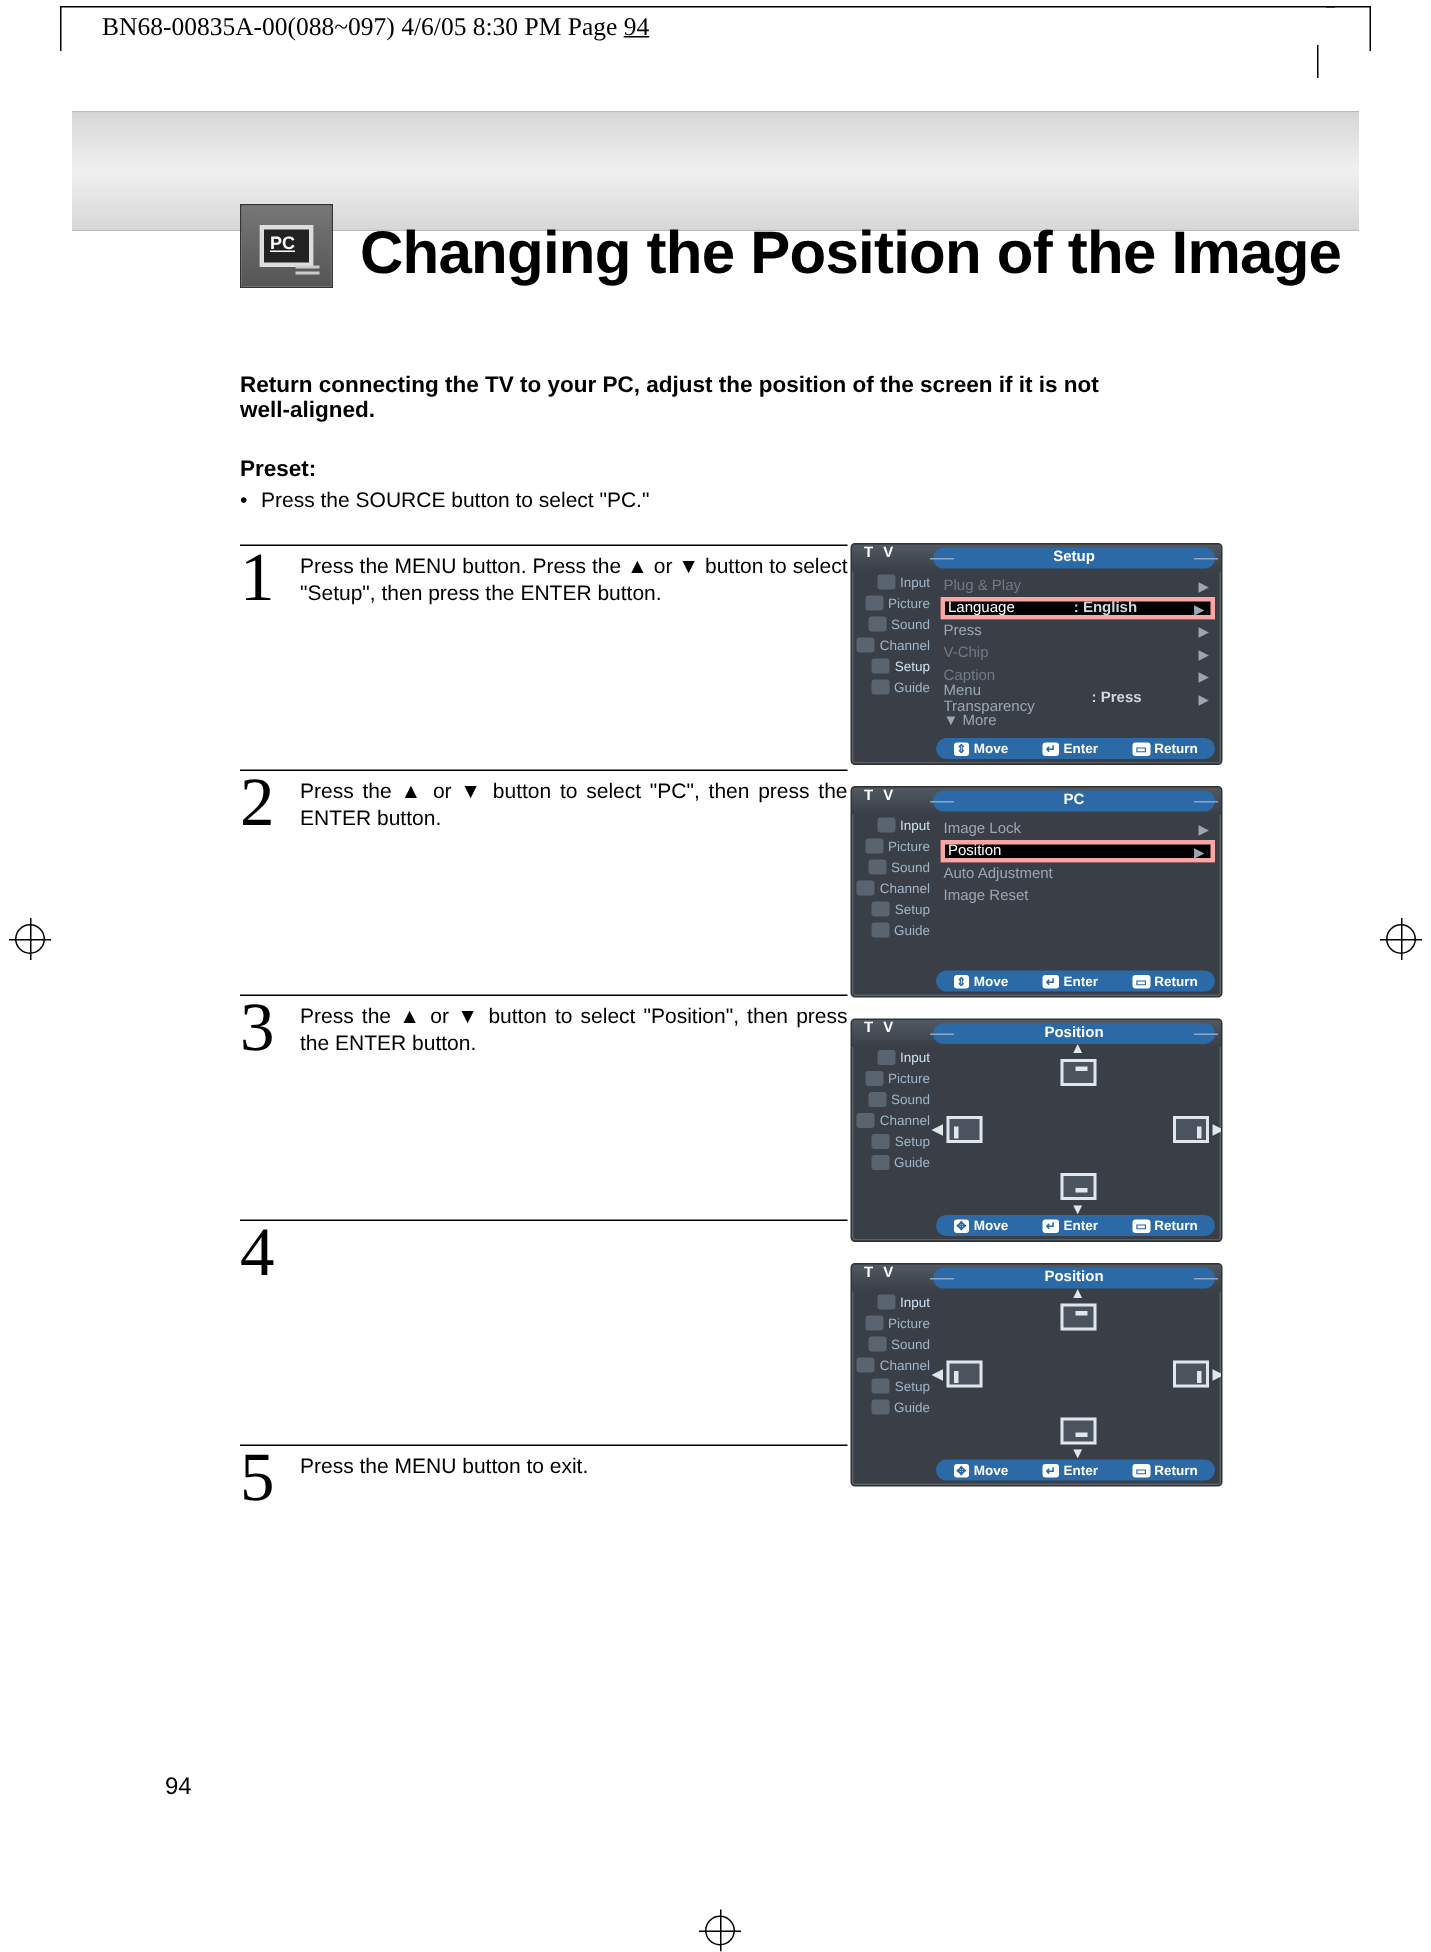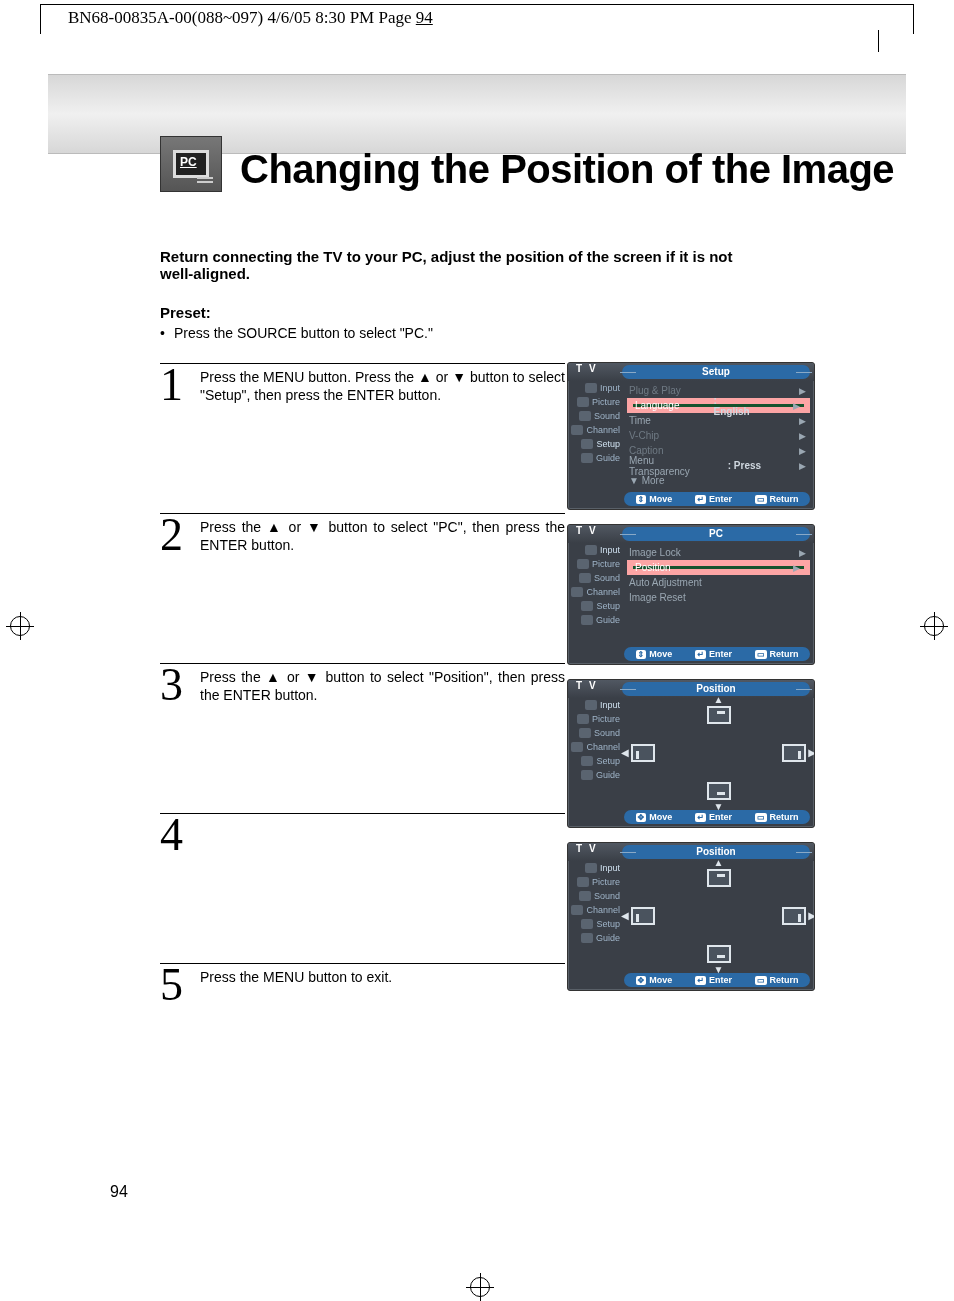--- a/index.html
+++ b/index.html
@@ -143,23 +143,23 @@
   .osd-main { flex:1; padding:2px 0;}
   .osd-row {
     display:flex; align-items:center; justify-content:space-between;
     padding:1px 8px 1px 6px; color:#9aa7b2; font-size:10px;
     height:15px;
     gap:34px;
   }
   .osd-row .arrow { color:#9aa7b2; font-size:9px;}
   .osd-row.sel {
     margin:0 4px;
-    border:6px solid #fca5a5;
+    border:3px solid #fca5a5;
     color:#fff;
-    background:#14532d;
+    background:#000000;
     padding:0 4px 0 2px;
   }
   .osd-row.dim{ color:#6f7a84;}
   .osd-row .lab{ flex:1; }
   .osd-row .val{ color:#cfd7df; font-weight:bold; margin-right:4px;}
   .osd-foot {
     background:#2b6aa6;
     margin:2px 4px 3px 56px;
     border-radius:7px;
     height:14px; display:flex; align-items:center; justify-content:space-around;
@@ -295,21 +295,21 @@
         <div class="osd-row dim">
             <span class="lab">Plug &amp; Play</span>
             <span class="arrow">▶</span>
           </div>
         <div class="osd-row sel">
             <span class="lab">Language</span>
             <span class="val">: English</span>
             <span class="arrow">▶</span>
           </div>
         <div class="osd-row">
-            <span class="lab">Time</span>
+            <span class="lab">Press</span>
             <span class="arrow">▶</span>
           </div>
         <div class="osd-row dim">
             <span class="lab">V-Chip</span>
             <span class="arrow">▶</span>
           </div>
         <div class="osd-row dim">
             <span class="lab">Caption</span>
             <span class="arrow">▶</span>
           </div>

